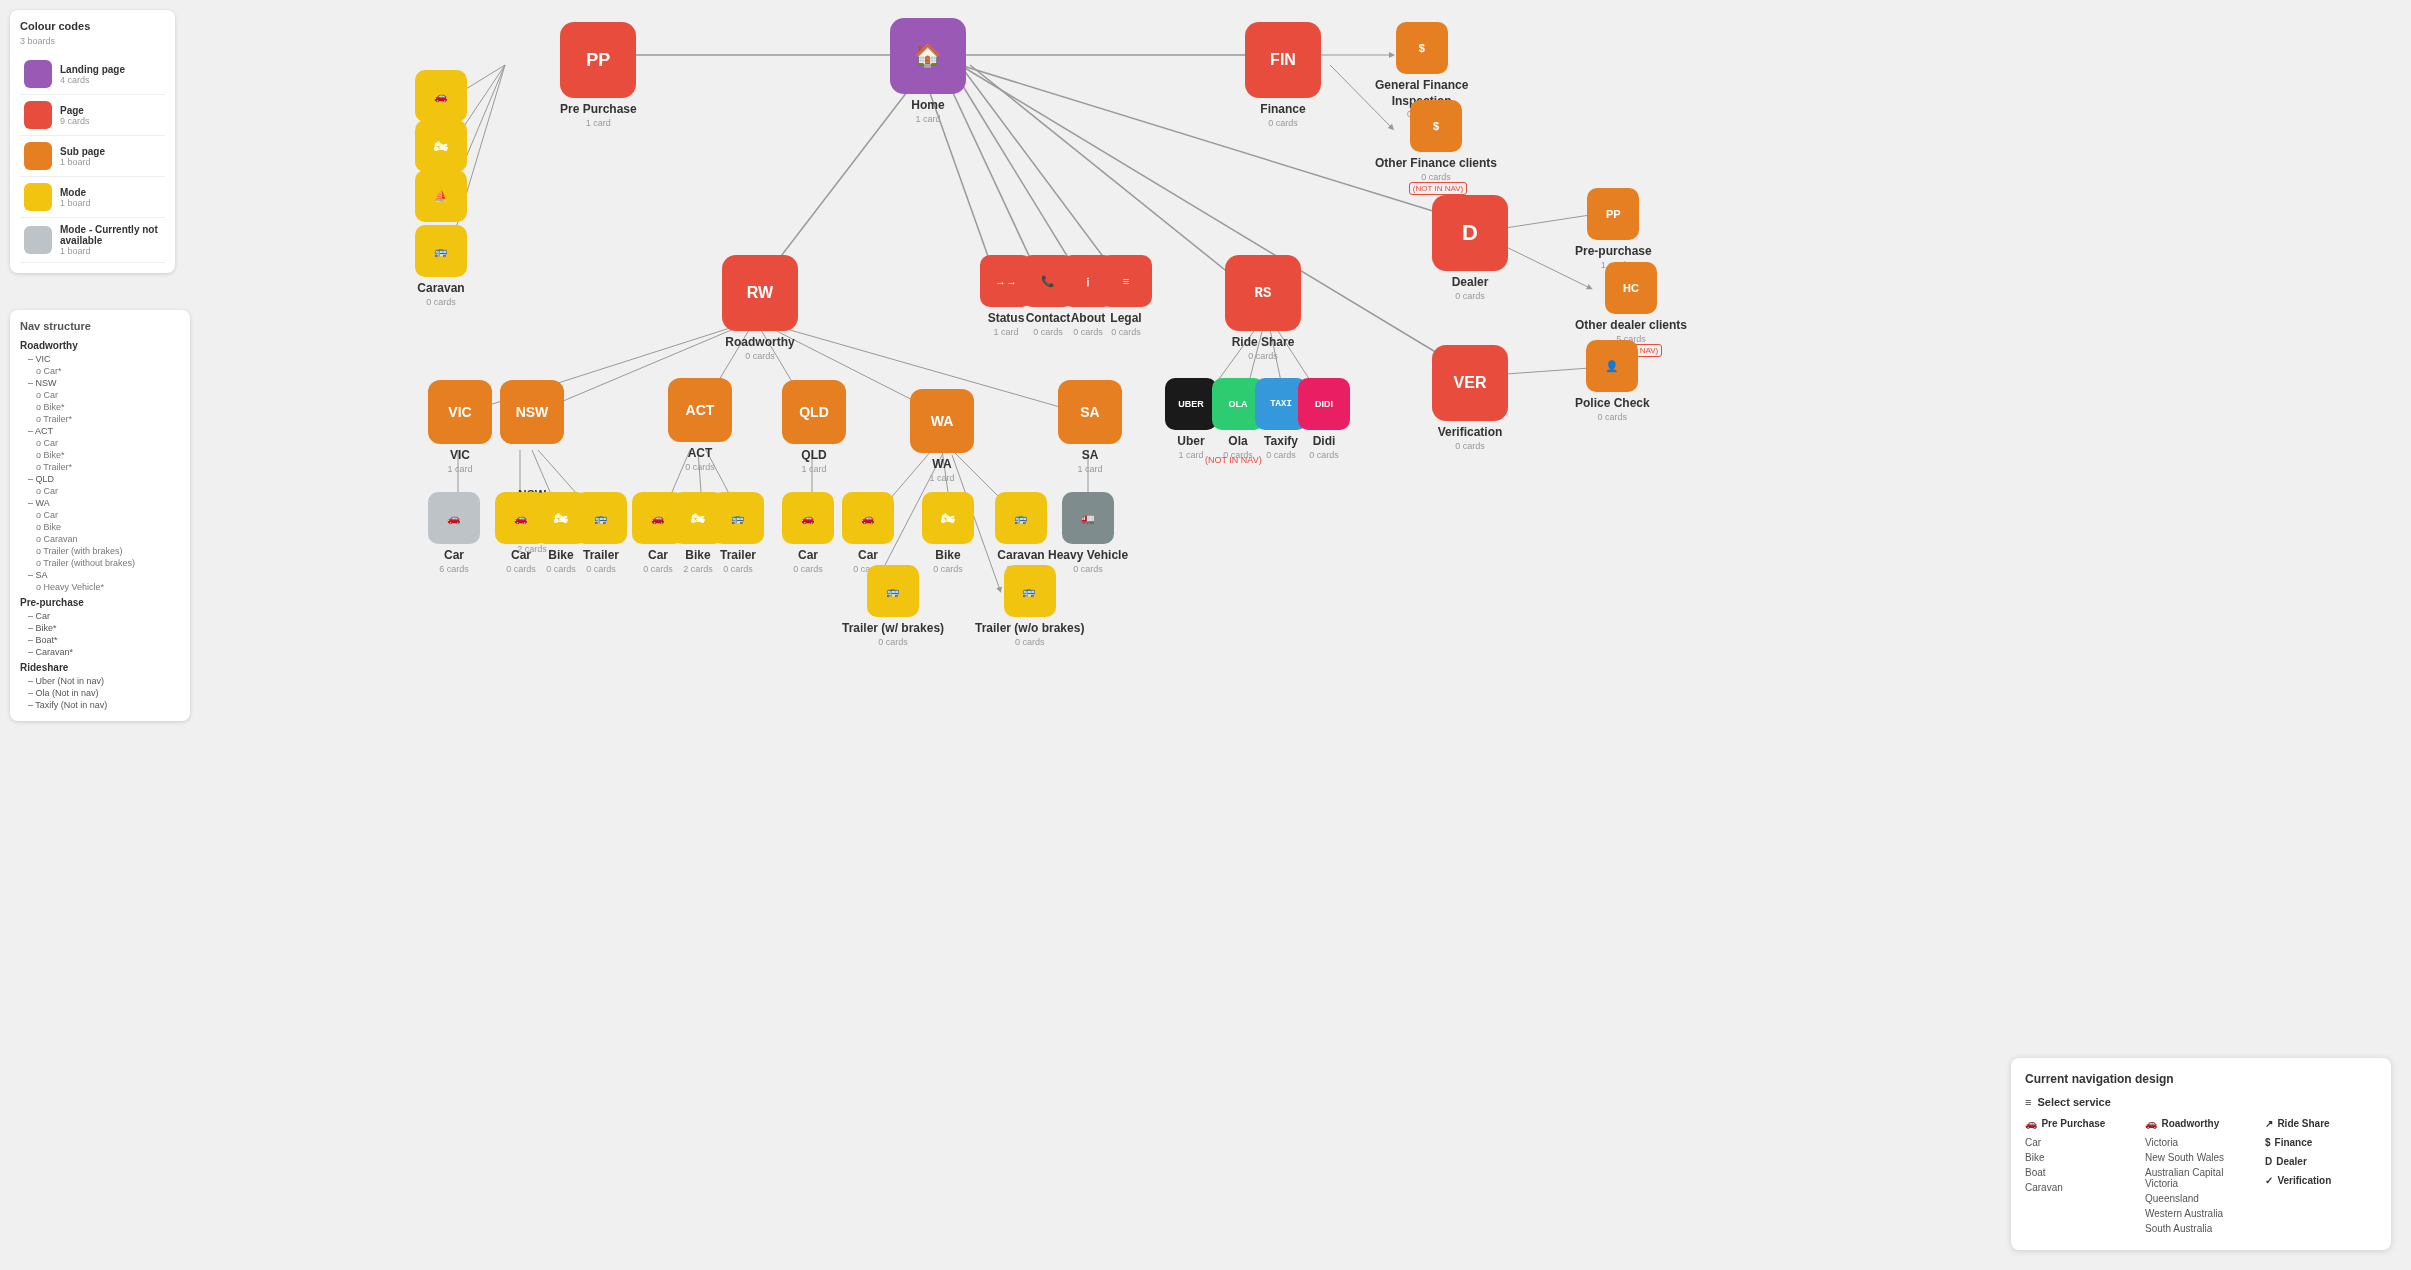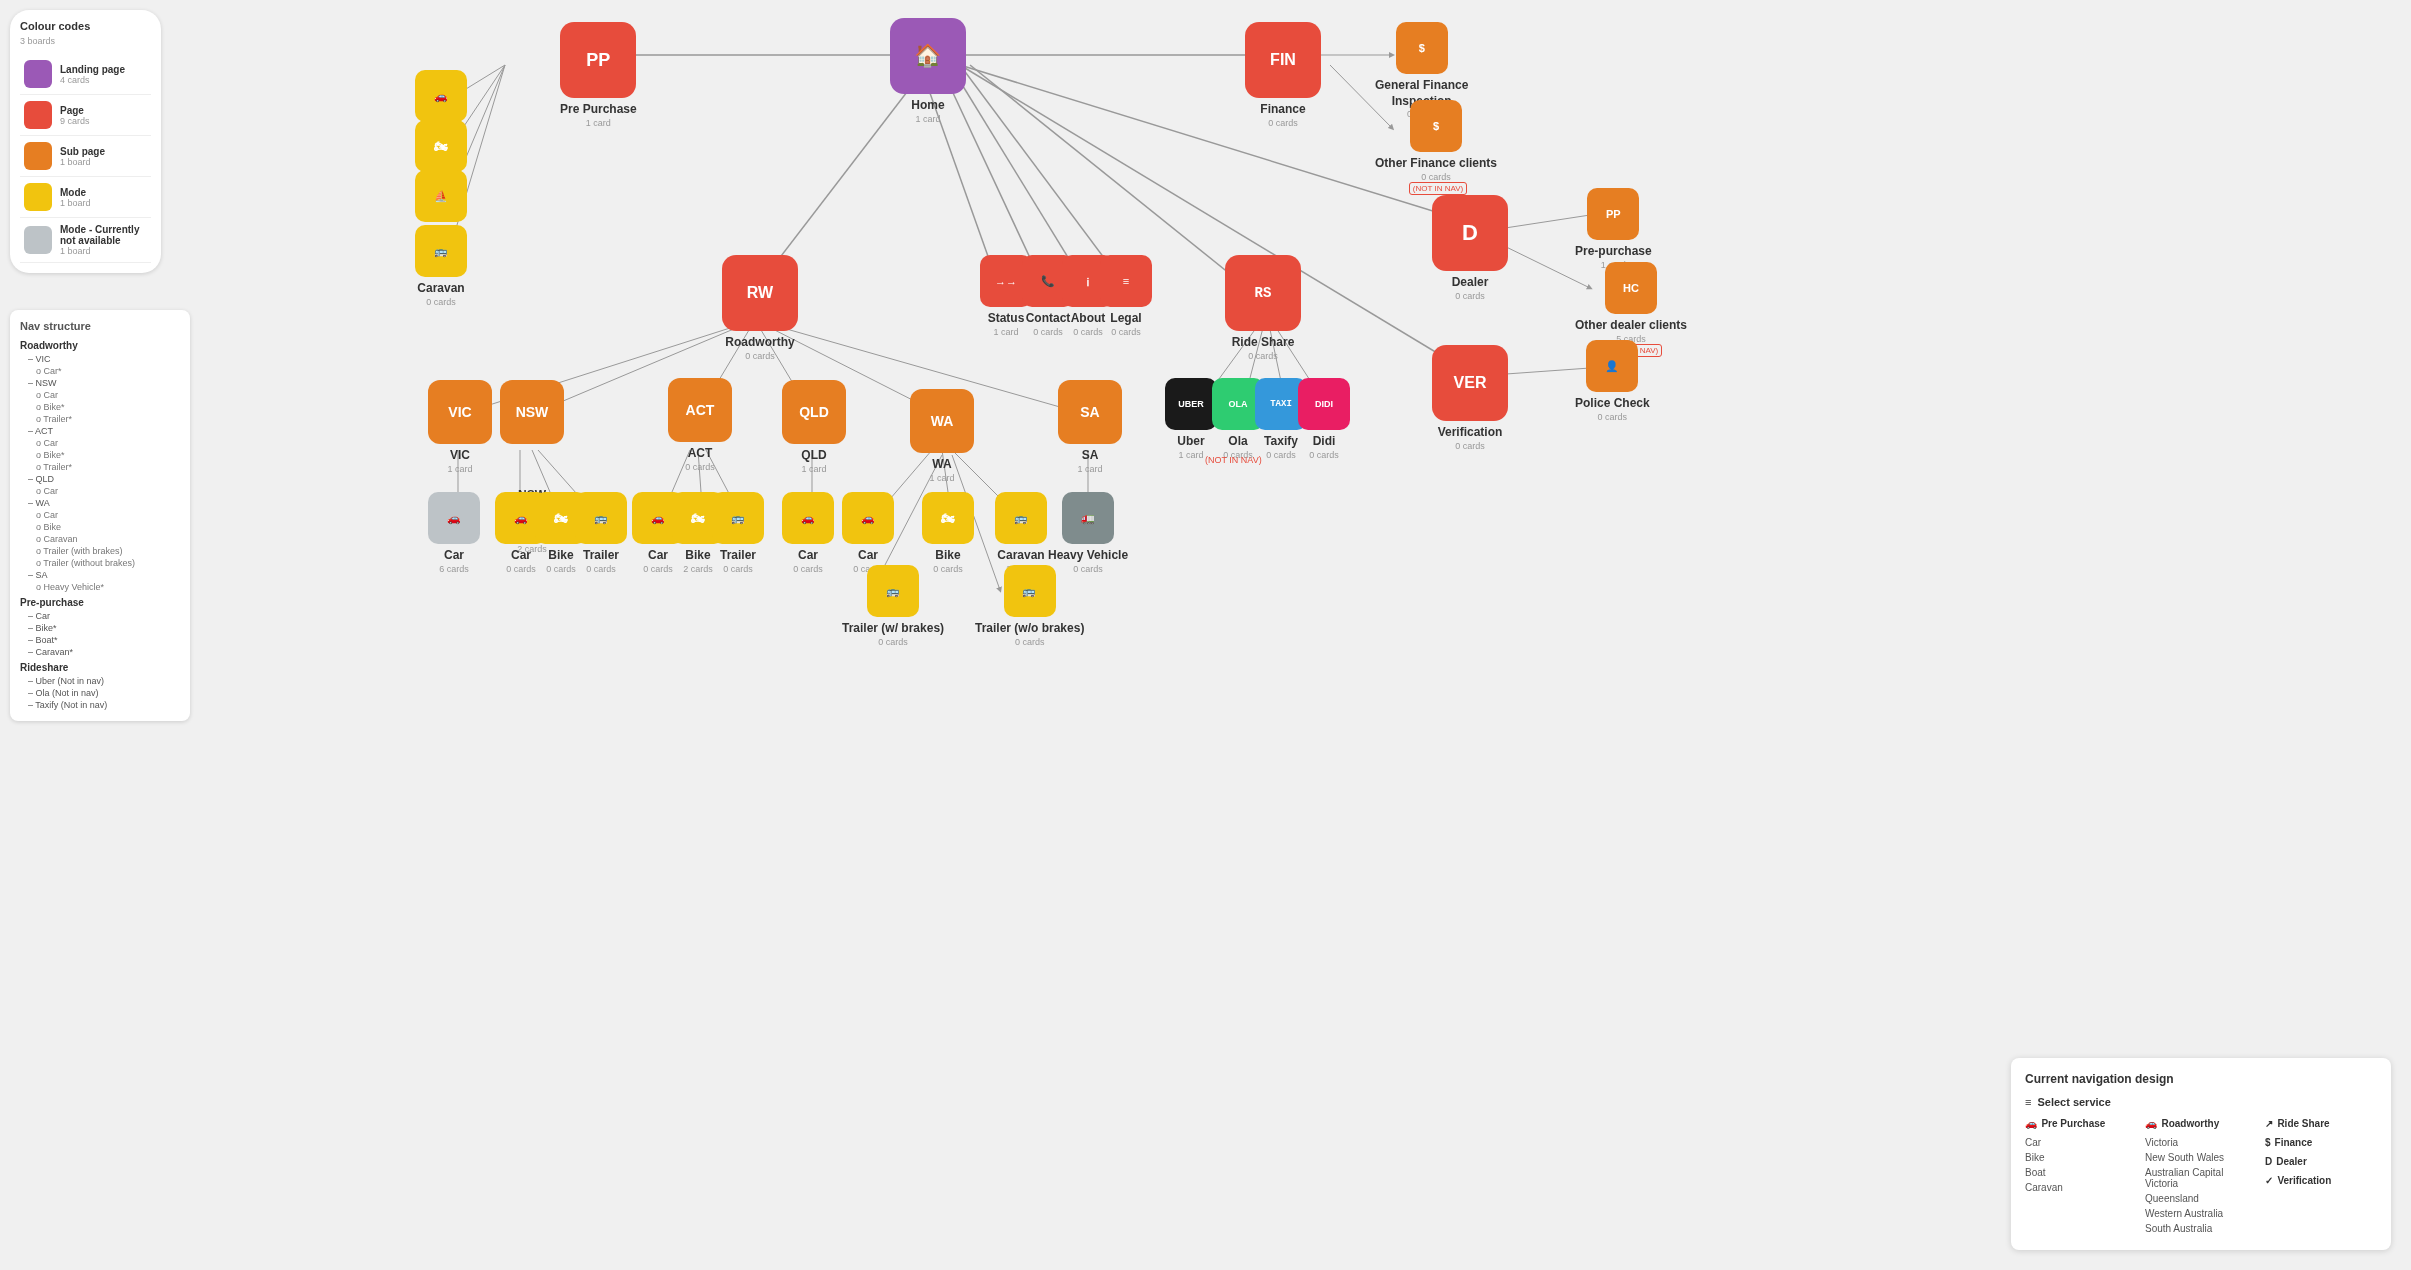--- a/index.html
+++ b/index.html
@@ -10,23 +10,23 @@
       overflow: auto;
       width: 2411px;
       min-height: 1270px;
     }
 
     
     .sidebar {
       position: absolute;
       left: 10px;
       top: 10px;
-      width: 151px;
+      width: 165px;
       background: white;
-      border-radius: 19px;
+      border-radius: 8px;
       padding: 10px;
       box-shadow: 0 1px 4px rgba(0,0,0,0.15);
     }
     .sidebar-title {
       font-weight: 700;
       font-size: 11px;
       margin-bottom: 4px;
       color: #333;
     }
     .sidebar-sub {

